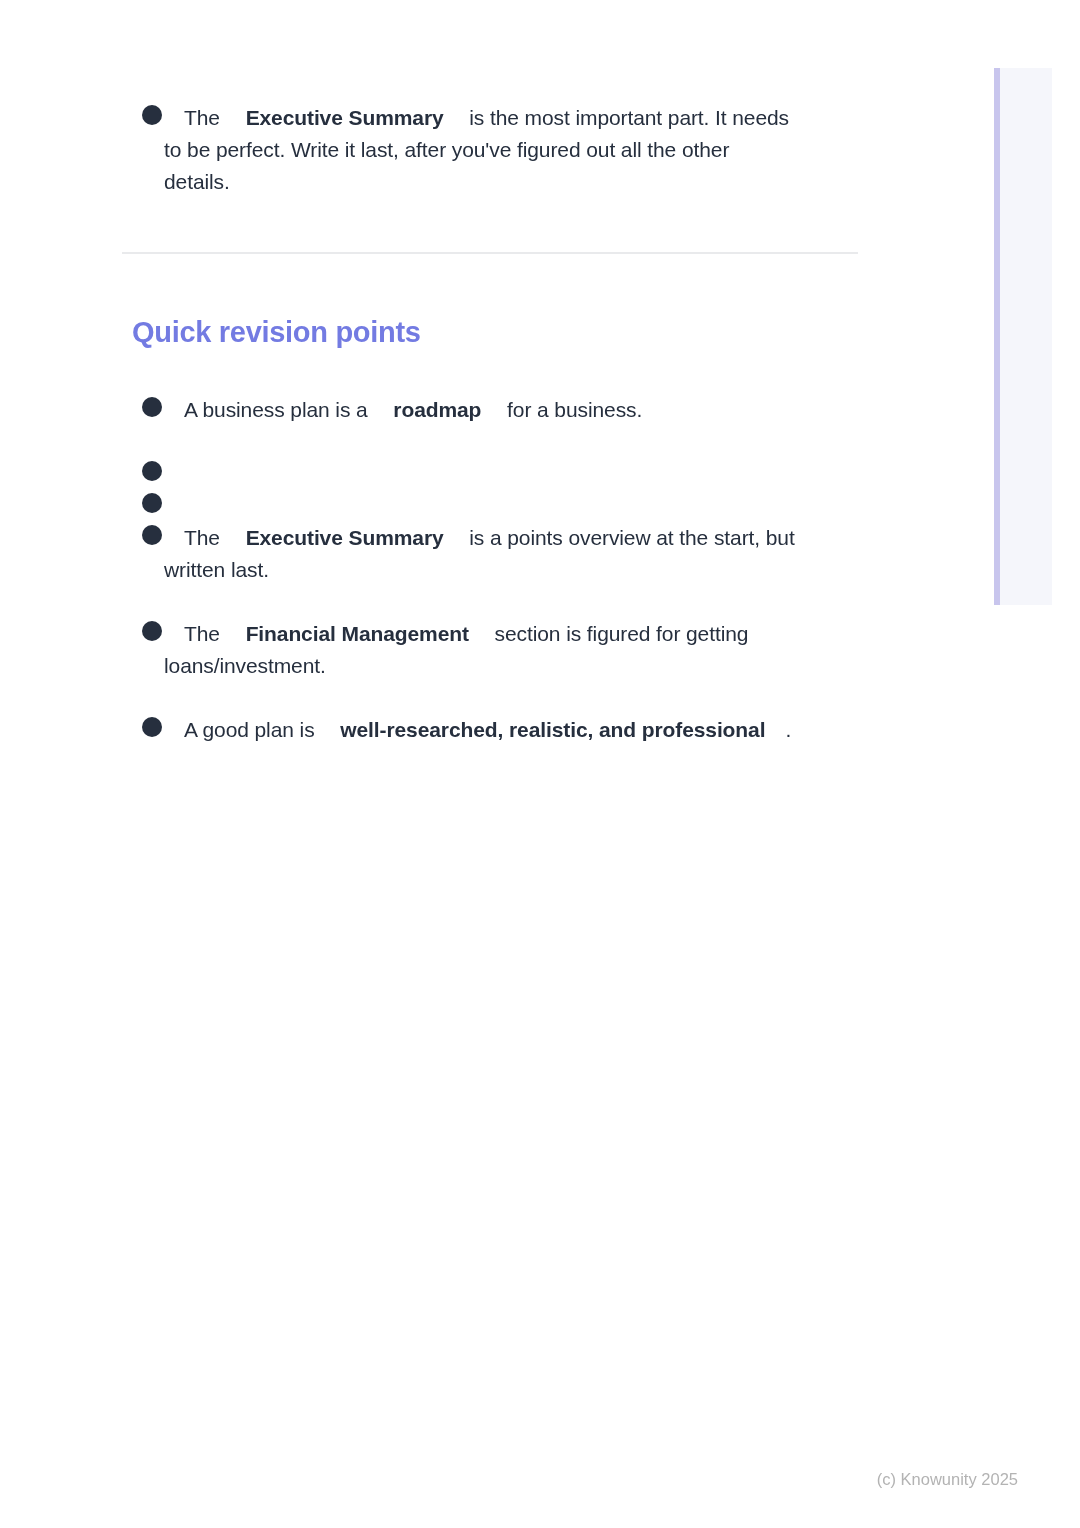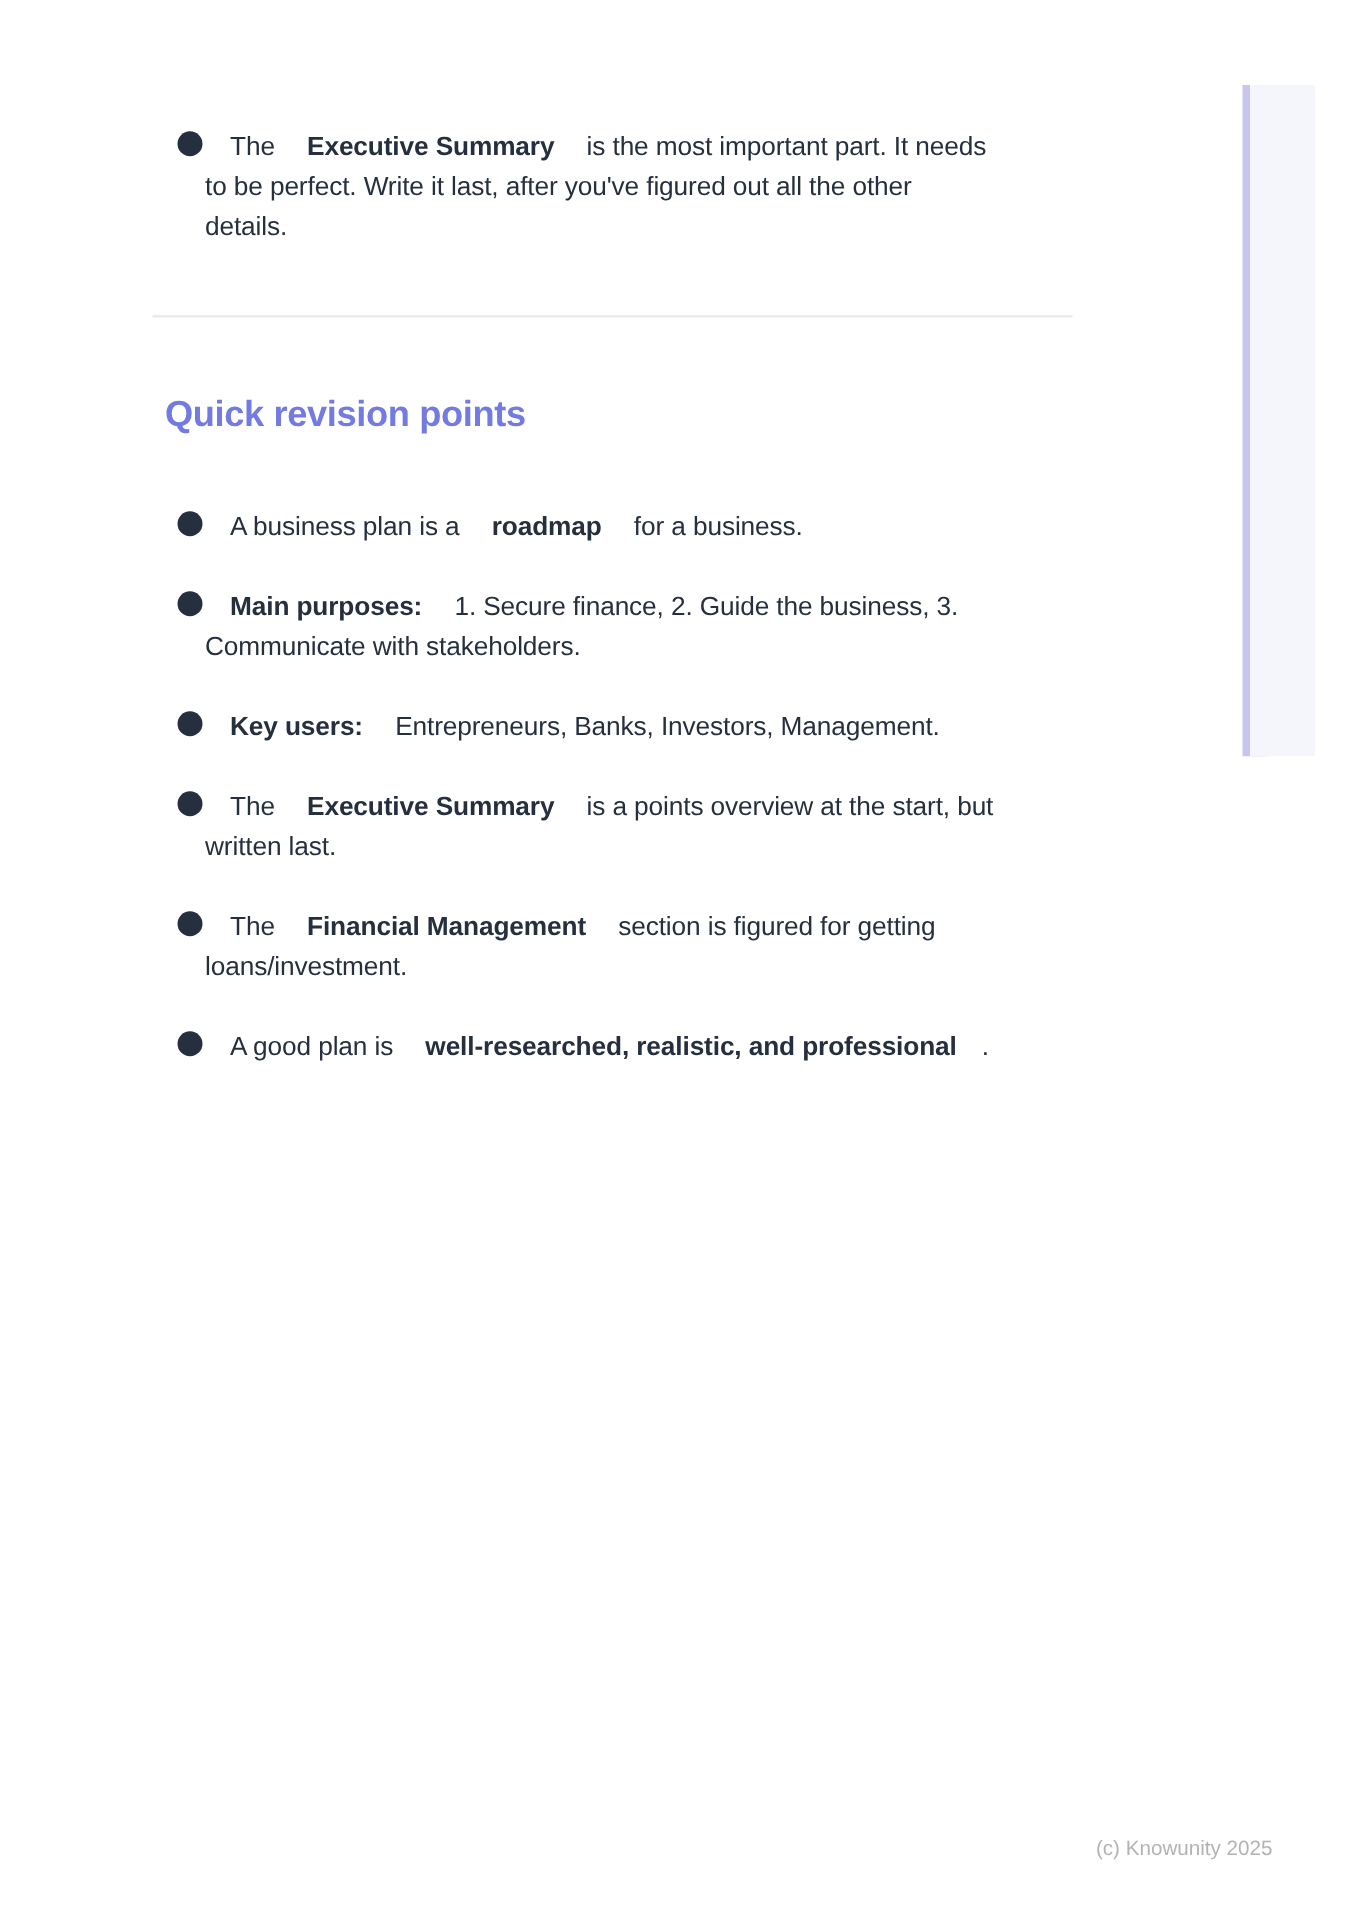--- a/index.html
+++ b/index.html
@@ -61,21 +61,21 @@
   }
   h2.section-heading{
     margin-top:30px;
     font-size:29px;
     line-height:36px;
     font-weight:700;
     letter-spacing:-0.3px;
     color:var(--c-heading);
   }
   ul.revision{
-    margin-top:26px;
+    margin-top:14px;
   }
   .accent-bar{
     position:absolute;
     left:974px;
     top:48px;
     width:6px;
     height:537px;
     background:var(--c-accent);
   }
   .side-panel{
@@ -105,22 +105,22 @@
     <ul class="bullets intro">
         <li><span class="dot"></span><span><span>The </span><span class="b">Executive Summary</span><span> is the most important part. It needs to be perfect. Write it last, after you've figured out all the other details.</span></span></li>
       </ul>
 
     <hr class="divider">
 
     <h2 class="section-heading">Quick revision points</h2>
 
     <ul class="bullets revision">
         <li><span class="dot"></span><span><span>A business plan is a </span><span class="b">roadmap</span><span> for a business.</span></span></li>
-        <li><span class="dot"></span><span><span class="b">Main purposes:</span><span> 1. Secure finance, 2. Guide the business, 3. Communicate with stakeholders.</span></span></li>
-        <li><span class="dot"></span><span><span class="b">Key users:</span><span> Entrepreneurs, Banks, Investors, Management.</span></span></li>
+        <li><span class="dot"></span></li>
+        <li><span class="dot"></span></li>
         <li><span class="dot"></span><span><span>The </span><span class="b">Executive Summary</span><span> is a points overview at the start, but written last.</span></span></li>
         <li><span class="dot"></span><span><span>The </span><span class="b">Financial Management</span><span> section is figured for getting loans/investment.</span></span></li>
         <li><span class="dot"></span><span><span>A good plan is </span><span class="b">well-researched, realistic, and professional</span><span>.</span></span></li>
       </ul>
 
   </div>
 
   <div class="accent-bar"></div>
   <div class="side-panel"></div>
 

